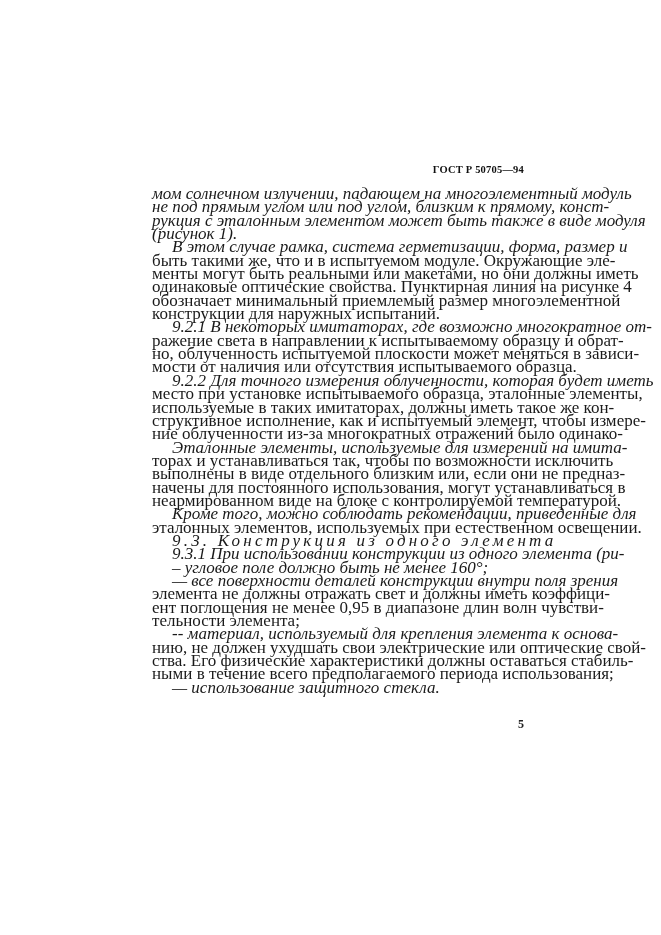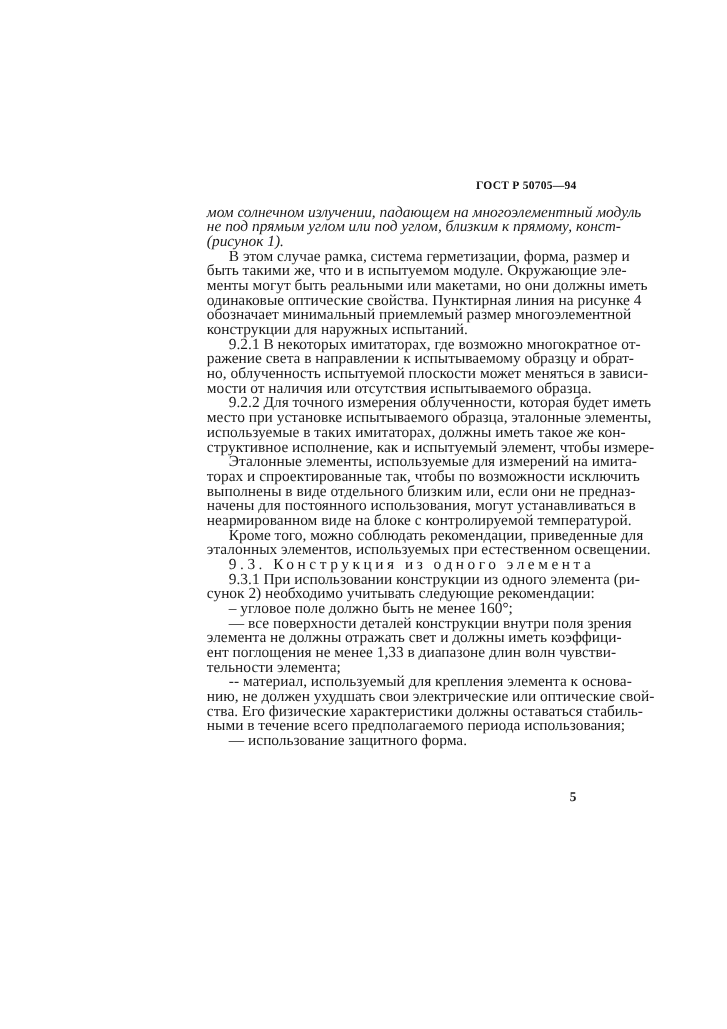--- a/index.html
+++ b/index.html
@@ -9,75 +9,76 @@
     background: #ffffff; color: #1a1a1a;
     font-family: "Liberation Serif", "DejaVu Serif", serif;
   }
   .header {
     position: absolute; left: 430px; top: 164px; width: 94px;
     text-align: right; font-weight: bold; font-size: 10.5px;
     letter-spacing: 0.2px; color: #111;
   }
   .body-text {
     position: absolute; left: 152px; top: 187px; width: 372px;
-    font-size: 14px; line-height: 13.35px; margin-left: 36px;
+    font-size: 17px; line-height: 13.35px;
   }
   .line {
     white-space: nowrap; text-align: justify; text-align-last: justify;
     height: 13.35px; overflow: visible;
   }
   .line.last { text-align-last: left; }
-  .indent { padding-left: 20px; }
+  .indent { padding-left: 20px; font-style: italic; }
   .ital { font-style: italic; }
   .spaced { letter-spacing: 3.2px; }
   .page-number {
     position: absolute; left: 518px; top: 717px; font-size: 12px;
     font-weight: bold; color: #222;
   }
 </style>
 </head>
 <body>
 
 <div class="page">
   <div class="header">ГОСТ Р 50705—94</div>
 
   <div class="body-text" id="body-text">
       <div class="line ital">мом солнечном излучении, падающем на многоэлементный модуль</div>
       <div class="line ital">не под прямым углом или под углом, близким к прямому, конст-</div>
+      <div class="line ital">рукция с эталонным элементом может быть также в виде модуля</div>
       <div class="line ital last">(рисунок 1).</div>
       <div class="line indent">В этом случае рамка, система герметизации, форма, размер и</div>
       <div class="line ">быть такими же, что  и в испытуемом модуле. Окружающие эле-</div>
       <div class="line ">менты могут быть реальными или макетами, но они должны иметь</div>
       <div class="line ">одинаковые оптические свойства. Пунктирная линия на рисунке 4</div>
       <div class="line ">обозначает минимальный приемлемый размер многоэлементной</div>
       <div class="line last">конструкции для наружных испытаний.</div>
       <div class="line indent">9.2.1 В некоторых имитаторах, где возможно многократное от-</div>
       <div class="line ">ражение света в направлении к испытываемому образцу и обрат-</div>
       <div class="line ">но, облученность испытуемой плоскости может меняться в завиcи-</div>
       <div class="line last">мости от наличия или отсутствия испытываемого образца.</div>
       <div class="line indent">9.2.2 Для точного измерения облученности, которая будет иметь</div>
       <div class="line ">место при установке испытываемого образца, эталонные элементы,</div>
       <div class="line ">используемые в таких имитаторах, должны иметь такое же кон-</div>
       <div class="line ">структивное исполнение, как и испытуемый элемент, чтобы измере-</div>
+      <div class="line ">ние облученности из-за многократных отражений было одинако-</div>
       <div class="line indent">Эталонные элементы, используемые для измерений на имита-</div>
-      <div class="line ">торах и спроектированные так,  чтобы по возможности исключить</div>
+      <div class="line ">торах и устанавливаться так,  чтобы по возможности исключить</div>
       <div class="line ">выполнены в виде отдельного близким или, если они не предназ-</div>
       <div class="line ">начены для постоянного использования, могут устанавливаться в</div>
       <div class="line ">неармированном виде на блоке с контролируемой температурой.</div>
       <div class="line indent">Кроме того, можно соблюдать рекомендации, приведенные для</div>
       <div class="line ">эталонных элементов, используемых при естественном освещении.</div>
       <div class="line indent spaced last">9.3. Конструкция из одного элемента</div>
       <div class="line indent">9.3.1 При использовании конструкции из одного элемента (ри-</div>
-      <div class="line last">сунок 2) необходимо учитывать следующие рекомендации:</div>
       <div class="line indent last">– угловое поле должно быть не менее 160°;</div>
       <div class="line indent">— все поверхности деталей конструкции внутри поля зрения</div>
       <div class="line ">элемента не должны отражать свет и должны иметь коэффици-</div>
-      <div class="line ">ент поглощения не менее 1,33 в диапазоне длин волн  чувстви-</div>
+      <div class="line ">ент поглощения не менее 0,95 в диапазоне длин волн  чувстви-</div>
       <div class="line last">тельности элемента;</div>
       <div class="line indent">-- материал, используемый для крепления элемента к основа-</div>
       <div class="line ">нию, не должен ухудшать свои электрические или оптические свой-</div>
       <div class="line ">ства. Его физические характеристики должны оставаться стабиль-</div>
       <div class="line ">ными в течение всего предполагаемого периода использования;</div>
-      <div class="line indent last">— использование защитного форма.</div>
+      <div class="line indent last">— использование защитного стекла.</div>
     </div>
 
   <div class="page-number">5</div>
 </div>
 
 </body></html>

